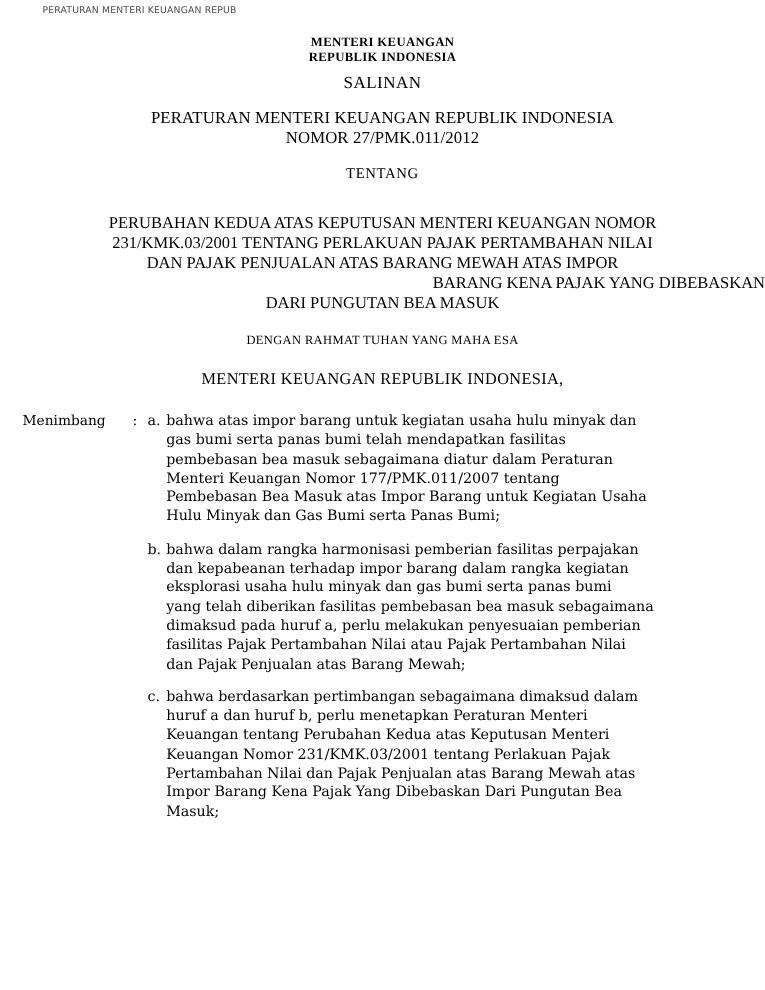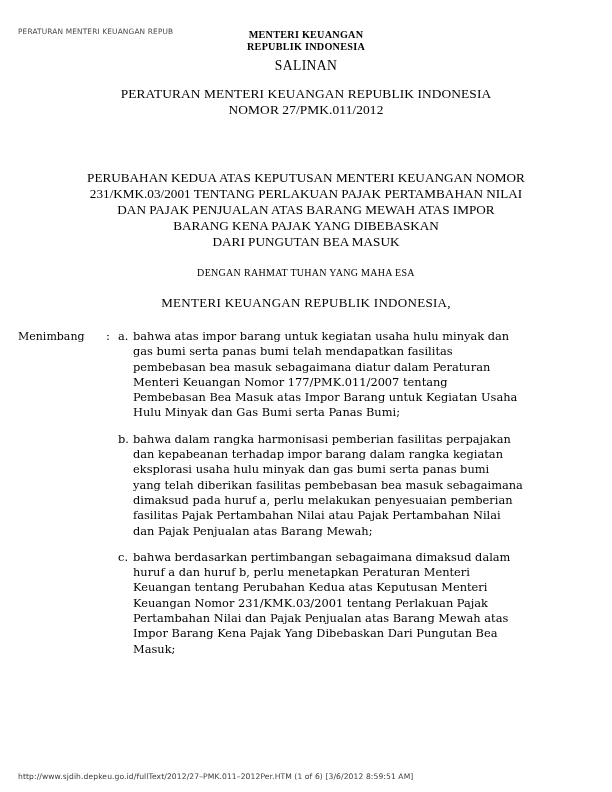--- a/index.html
+++ b/index.html
@@ -14,26 +14,25 @@
     overflow: hidden;
     font-family: "Liberation Serif", "DejaVu Serif", serif;
     color: #000000;
     -webkit-font-smoothing: antialiased;
   }
 
   
   .print-header {
     position: absolute;
     top: 0;
-    left: 0;
+    left: 16px;
     width: 564px;
     height: 18px;
     padding-top: 3px;
     box-sizing: border-box;
-    margin-top: 24px;
   }
   .print-header-text {
     position: absolute;
     left: 18px;
     top: 3px;
     font-family: "DejaVu Sans", "Liberation Sans", sans-serif;
     font-size: 7.4px;
     letter-spacing: 0.15px;
     color: #4a4a4a;
     white-space: nowrap;
@@ -170,25 +169,26 @@
 <div class="doc">
 
   <div class="center-line ministry" style="top:29px;">MENTERI KEUANGAN</div>
   <div class="center-line ministry" style="top:41px;">REPUBLIK INDONESIA</div>
 
   <div class="center-line salinan" style="top:58px;">SALINAN</div>
 
   <div class="center-line title-line" style="top:86px;">PERATURAN MENTERI KEUANGAN REPUBLIK INDONESIA</div>
   <div class="center-line title-line" style="top:102px;">NOMOR 27/PMK.011/2012</div>
 
+  <div class="center-line tentang" style="top:131px;">TENTANG</div>
 
   <div class="center-line subject-line" style="top:170px;">PERUBAHAN KEDUA ATAS KEPUTUSAN MENTERI KEUANGAN NOMOR</div>
   <div class="center-line subject-line" style="top:186px;">231/KMK.03/2001 TENTANG PERLAKUAN PAJAK PERTAMBAHAN NILAI</div>
   <div class="center-line subject-line" style="top:202px;">DAN PAJAK PENJUALAN ATAS BARANG MEWAH ATAS IMPOR</div>
-  <div class="center-line subject-line" style="top:218px;">BARANG KENA PAJAK YANG DIBEBASKAN</div>
+  <div class="center-line subject-line" style="top:218px;text-align:right;">BARANG KENA PAJAK YANG DIBEBASKAN</div>
   <div class="center-line subject-line" style="top:234px;">DARI PUNGUTAN BEA MASUK</div>
 
   <div class="center-line rahmat" style="top:267px;">DENGAN RAHMAT TUHAN YANG MAHA ESA</div>
   <div class="center-line menteri-ri" style="top:295px;">MENTERI KEUANGAN REPUBLIK INDONESIA,</div>
 
   <div class="considering">
 
     <div class="considering-row">
       <div class="considering-label">Menimbang</div>
       <div class="considering-colon">:</div>
@@ -226,15 +226,14 @@
 huruf a dan huruf b, perlu menetapkan Peraturan Menteri
 Keuangan tentang Perubahan Kedua atas Keputusan Menteri
 Keuangan Nomor 231/KMK.03/2001 tentang Perlakuan Pajak
 Pertambahan Nilai dan Pajak Penjualan atas Barang Mewah atas
 Impor Barang Kena Pajak Yang Dibebaskan Dari Pungutan Bea
 Masuk;</div>
     </div>
 
   </div>
 
-  <div class="footer">http://www.sjdih.depkeu.go.id/fullText/2012/27–PMK.011–2012Per.HTM (1 of 6) [3/6/2012 8:59:51 AM]</div>
 
 </div>
 
 </body></html>

